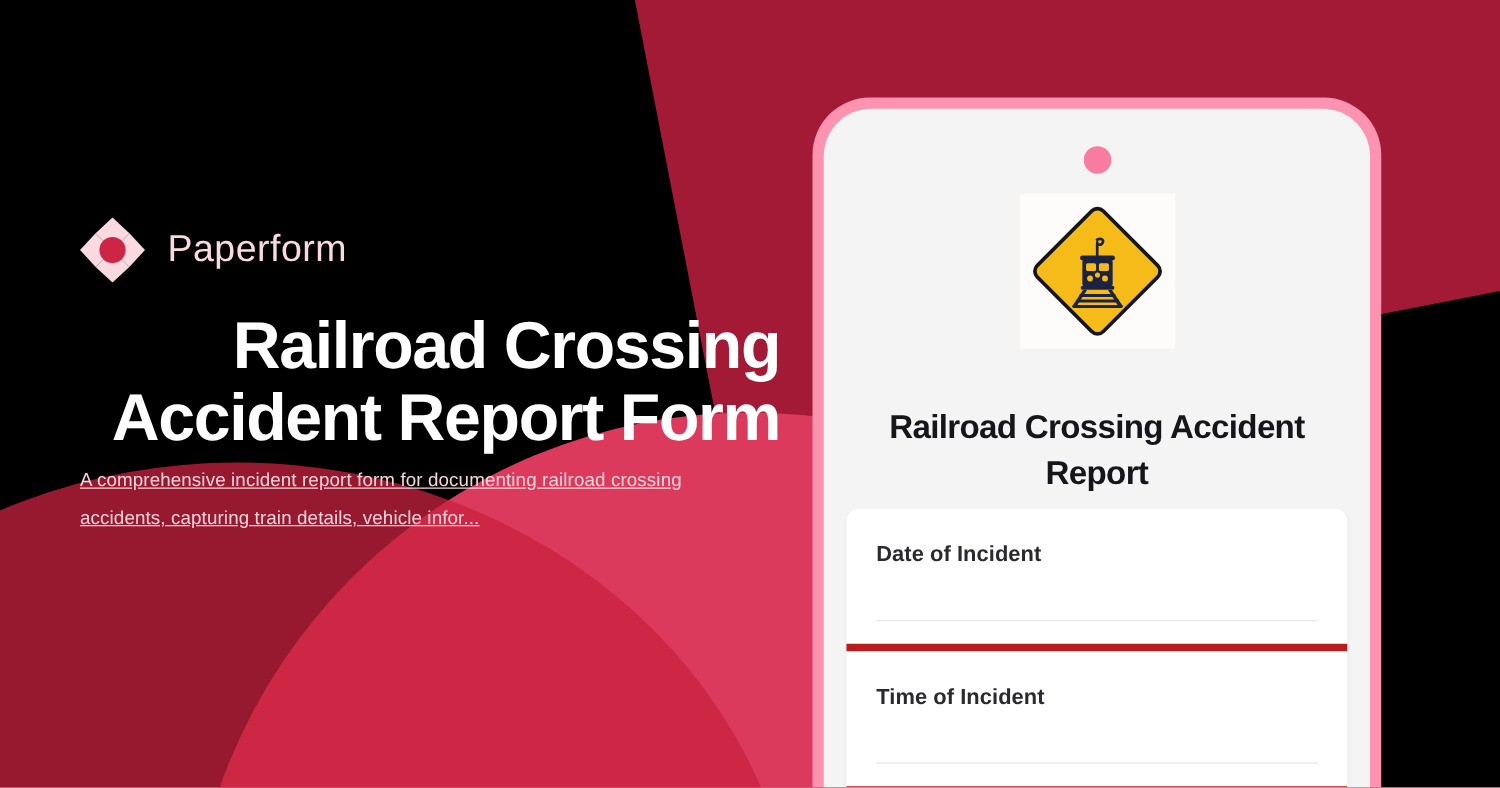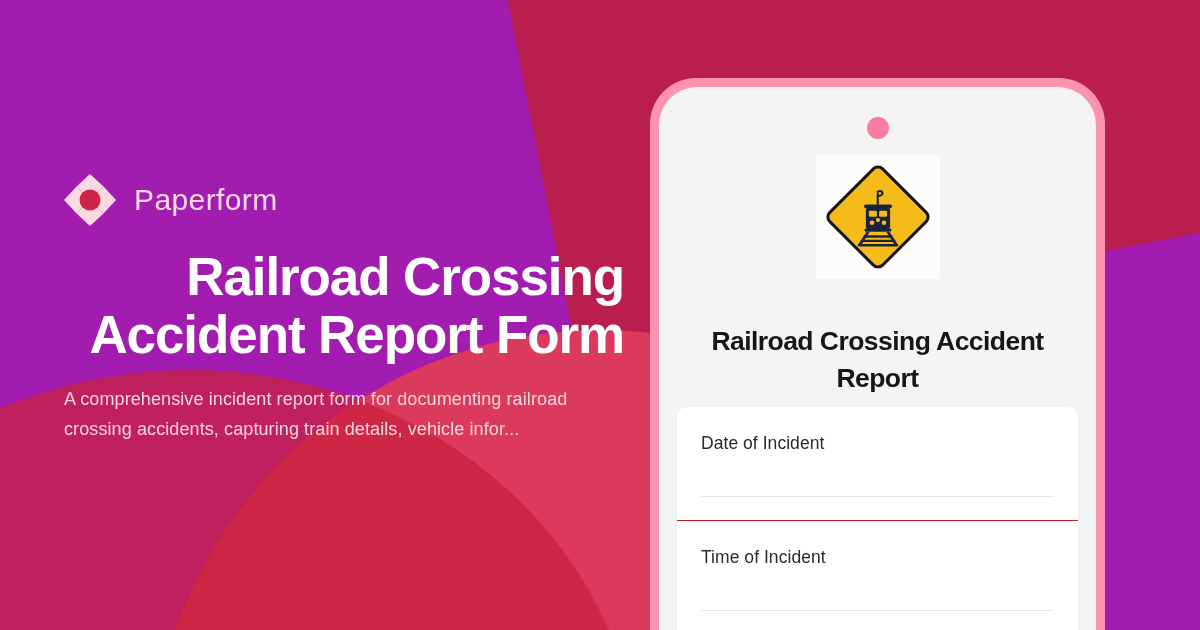--- a/index.html
+++ b/index.html
@@ -8,21 +8,21 @@
     width: 1200px;
     height: 630px;
     overflow: hidden;
     font-family: "Liberation Sans", sans-serif;
   }
 
   .og-card {
     position: relative;
     width: 1200px;
     height: 630px;
-    background: #a21caf;
+    background: #000000;
     overflow: hidden;
   }
 
   
   .bg-layer { position: absolute; inset: 0; overflow: hidden; pointer-events: none; }
 
   .bg-diag-top {
     position: absolute;
     top: -230px;
     right: -180px;
@@ -91,28 +91,29 @@
     font-size: 53px;
     line-height: 58px;
     font-weight: 700;
     letter-spacing: -1.1px;
     color: #FFFFFF;
     text-align: right;
   }
 
   .subtext {
     position: absolute;
-    top: 384px;
+    top: 370px;
     left: 0;
     width: 520px;
-    font-size: 18px;
+    font-size: 15px;
     line-height: 30px;
     font-weight: 400;
     color: #F6D6DD;
     letter-spacing: .1px;
+    text-decoration: underline;
   }
 
   
   .phone {
     position: absolute;
     left: 650px;
     top: 78px;
     width: 455px;
     height: 600px;
     background: #FB93B1;
@@ -176,21 +177,22 @@
     bottom: 0;
     background: #FFFFFF;
     border-radius: 10px 10px 0 0;
     box-shadow: 0 1px 3px rgba(0,0,0,.06);
     overflow: hidden;
   }
 
   .form-field {
     padding: 24px 24px 0 24px;
     height: 114px;
-    border-bottom: 1px solid #b91c1c;
+    border-bottom: 6px solid #b91c1c;
+    font-weight: bold;
   }
 
   .field-label {
     font-size: 17.5px;
     line-height: 24px;
     color: #2A2A2E;
     letter-spacing: .05px;
   }
 
   .field-input {

